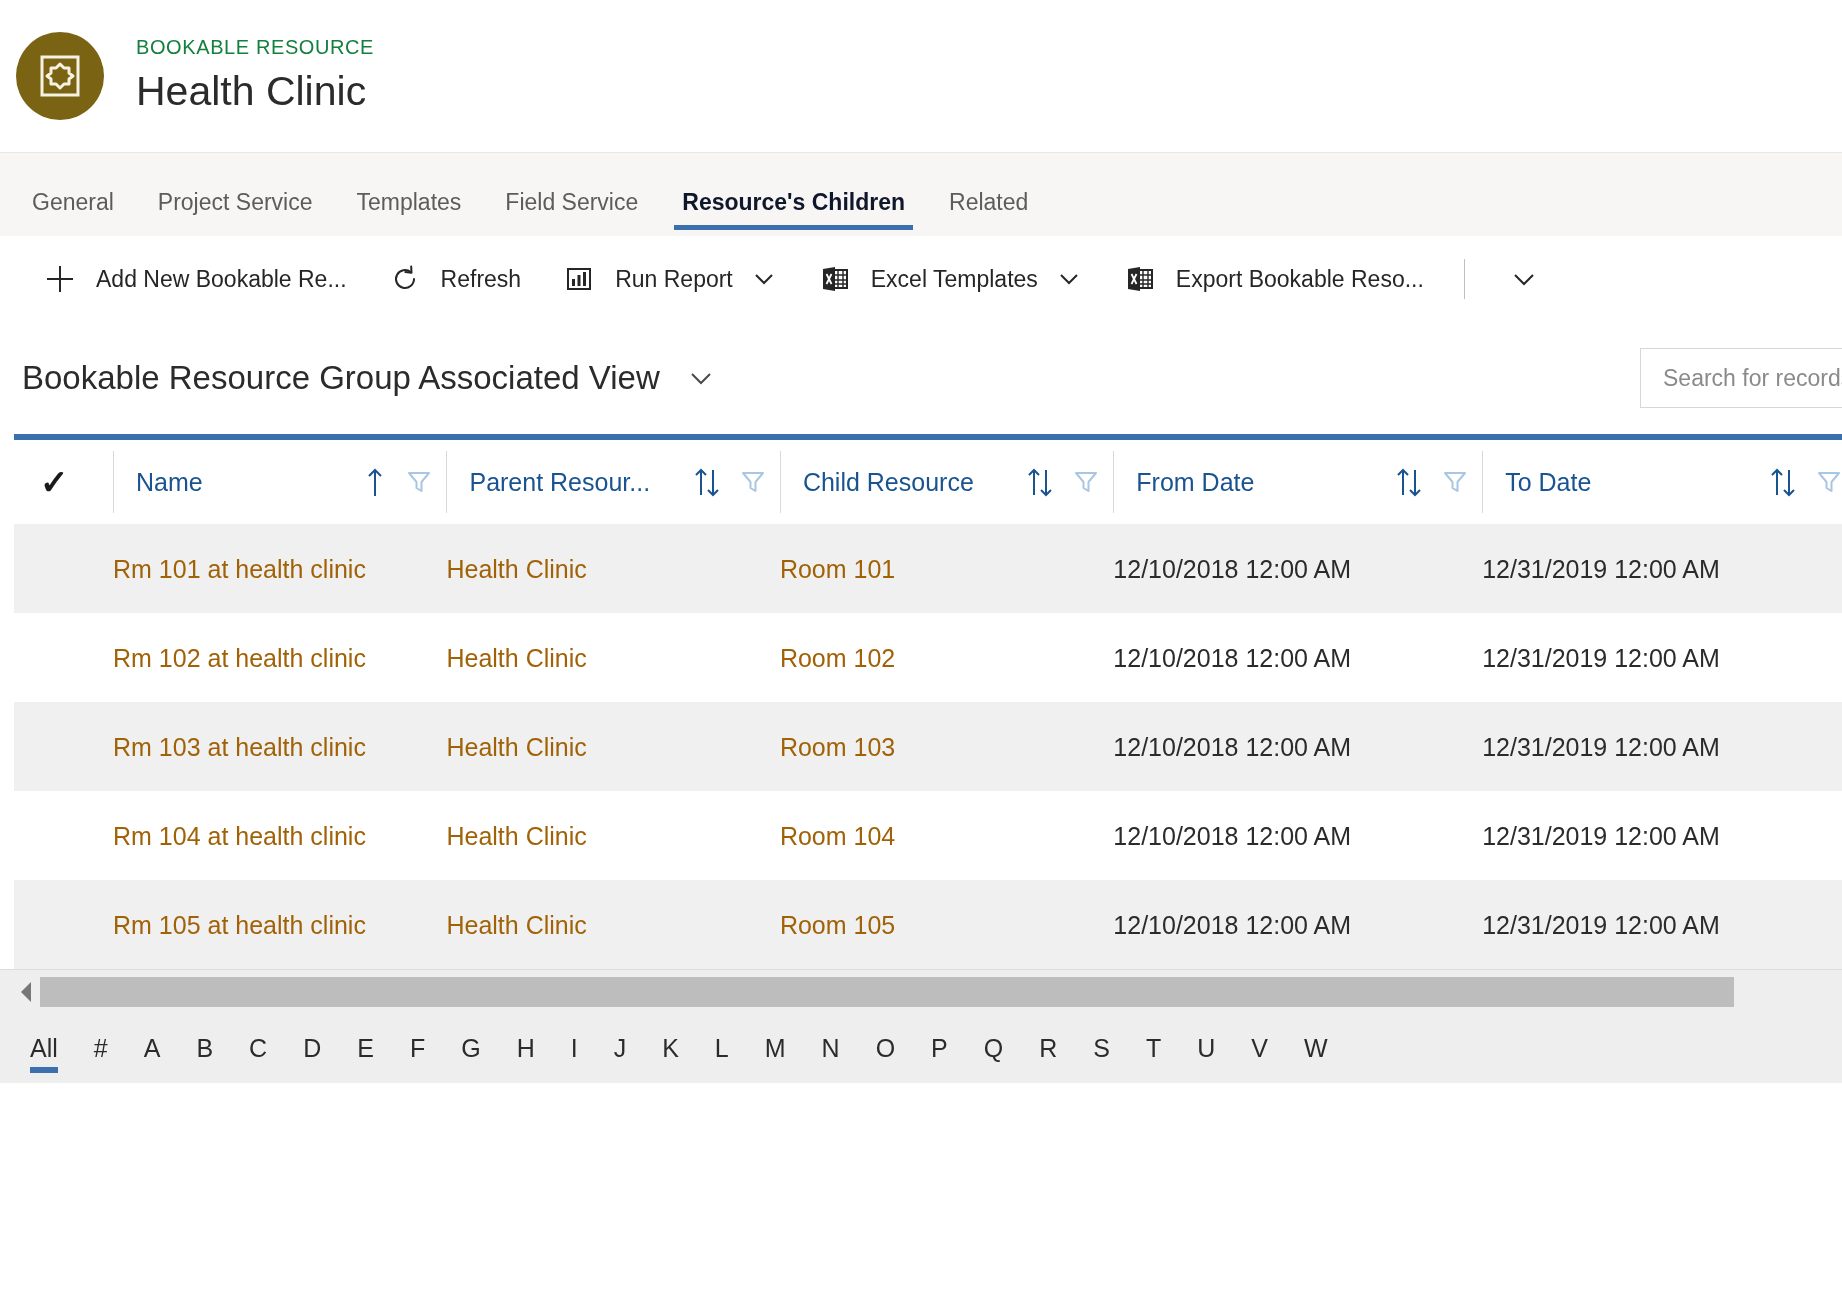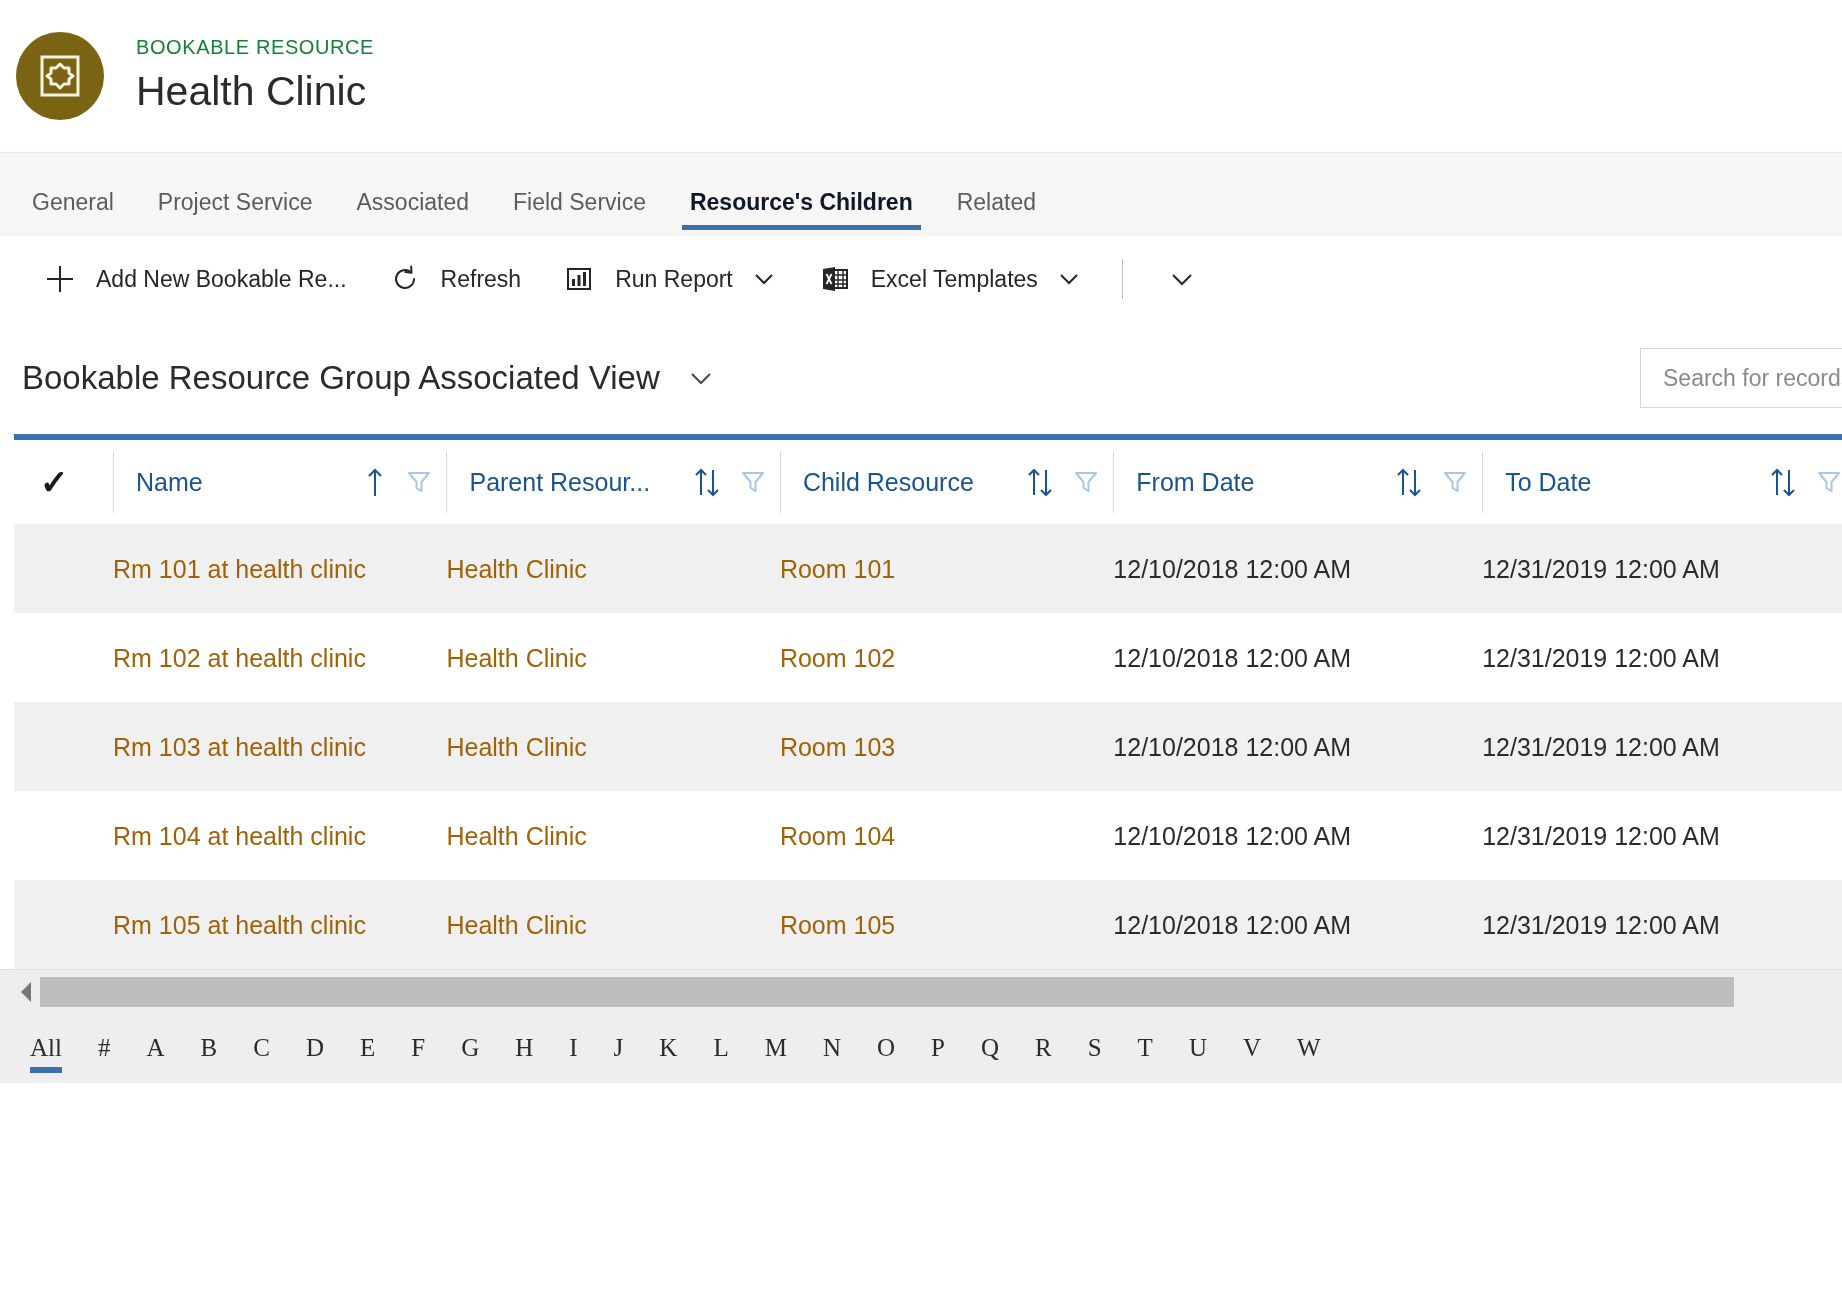--- a/index.html
+++ b/index.html
@@ -205,21 +205,21 @@
   td.c-check { padding-left: 26px; }
   td.c-text { padding-left: 22px; }
   td.c-text.link a {
     color: #a16207;
     text-decoration: none;
     cursor: pointer;
   }
   td.c-text.plaintext { color: #2b2b2b; }
 
   
-  .grid-footer { background: #eeeeee; padding: 0; font-family: Liberation Serif, serif; }
+  .grid-footer { background: #eeeeee; padding: 0; }
   .hscroll-row {
     display: flex;
     align-items: center;
     height: 44px;
     padding-left: 14px;
     background: #eeeeee;
     border-top: 1px solid #dcdcdc;
   }
   .hscroll-arrow {
     width: 26px;
@@ -279,21 +279,21 @@
   </div>
   <div class="header-text">
     <div class="entity-name">BOOKABLE RESOURCE</div>
     <div class="record-title">Health Clinic</div>
   </div>
 </div>
 
 <div class="tabstrip">
   <div class="tab">General</div>
   <div class="tab">Project Service</div>
-  <div class="tab">Associated</div>
+  <div class="tab">Templates</div>
   <div class="tab">Field Service</div>
   <div class="tab active">Resource's Children</div>
   <div class="tab">Related</div>
 </div>
 
 <div class="commandbar">
 
   <div class="cmd">
     <span class="cmd-ico">
       <svg width="32" height="32" viewBox="0 0 32 32">
@@ -340,20 +340,31 @@
       </svg>
     </span>
     <span class="cmd-label">Excel Templates</span>
     <span class="caret">
       <svg width="26" height="26" viewBox="0 0 26 26">
           <path d="M5 9 L13 17 L21 9" stroke="#262626" stroke-width="2" fill="none"></path>
         </svg>
     </span>
   </div>
 
+  <div class="cmd">
+    <span class="cmd-ico">
+      <svg width="32" height="32" viewBox="0 0 32 32">
+        <rect x="13" y="7" width="15" height="18" fill="none" stroke="#262626" stroke-width="2"></rect>
+        <path d="M13 12 h15 M13 17 h15 M13 21 h15 M19 7 v18 M24 7 v18" stroke="#262626" stroke-width="1.4"></path>
+        <path d="M4 6 l12 -2 v24 l-12 -2 z" fill="#262626"></path>
+        <path d="M7.5 11 l5 10 M12.5 11 l-5 10" stroke="#ffffff" stroke-width="1.8"></path>
+      </svg>
+    </span>
+    <span class="cmd-label">Export Bookable Reso...</span>
+  </div>
 
   <div class="cmd-sep"></div>
 
   <div class="cmd overflow">
     <span class="caret">
       <svg width="30" height="30" viewBox="0 0 30 30">
           <path d="M6 11 L15 20 L24 11" stroke="#262626" stroke-width="2" fill="none"></path>
         </svg>
     </span>
   </div>

